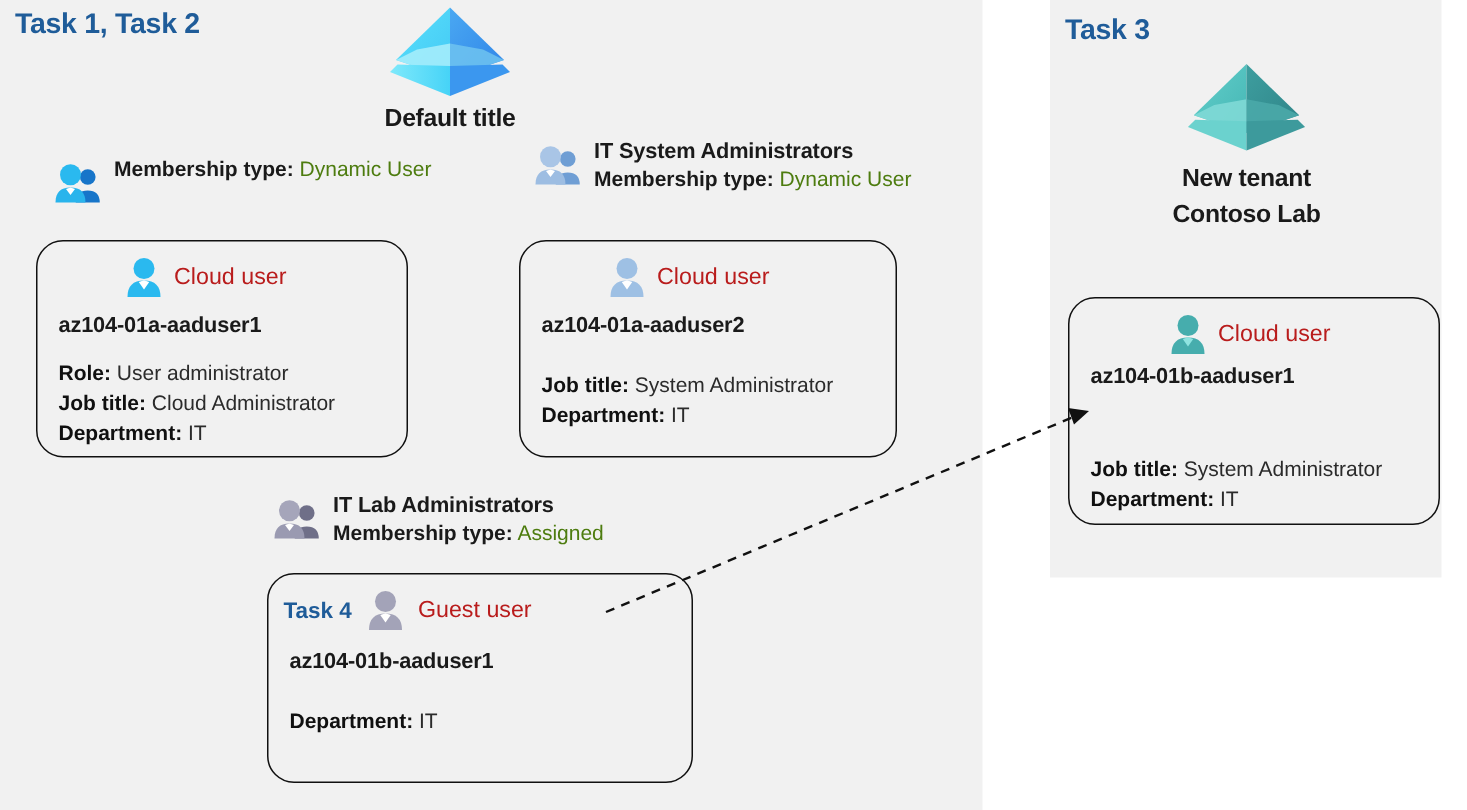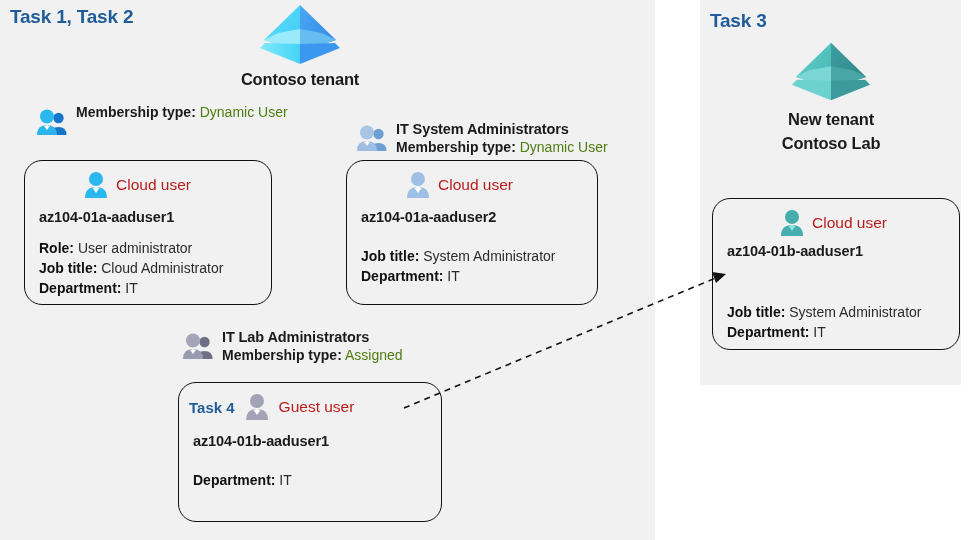--- a/index.html
+++ b/index.html
@@ -53,21 +53,21 @@
   .pyramid-icon { display: block; margin: 0 auto; }
 
   
   .group {
     position: absolute;
     display: flex;
     align-items: flex-start;
     gap: 6px;
   }
   #group-cloud  { left: 36px;  top: 104px; }
-  #group-system { left: 356px; top: 120px; }
+  #group-system { left: 356px; top: 92px; }
   #group-lab    { left: 182px; top: 328px; }
 
   .group-icon { flex: 0 0 auto; margin-top: 4px; }
   .group-text { line-height: 1.28; }
   .group-name {
     font-weight: bold;
     font-size: 14.5px;
     letter-spacing: -0.1px;
     white-space: nowrap;
   }
@@ -81,21 +81,21 @@
   
   .card {
     position: absolute;
     border: 1.6px solid #101010;
     border-radius: 18px;
     background: transparent;
     box-sizing: border-box;
   }
   #card-u1 { left: 24px;  top: 160px; width: 248px; height: 145px; }
   #card-u2 { left: 346px; top: 160px; width: 252px; height: 145px; }
-  #card-u3 { left: 178px; top: 382px; width: 264px; height: 140px; }
+  #card-u3 { left: 178px; top: 382px; width: 284px; height: 140px; }
   #card-u4 { left: 712px; top: 198px; width: 248px; height: 152px; }
 
   .card-head {
     display: flex;
     align-items: center;
     gap: 7px;
     padding-top: 6px;
     padding-left: 58px;
     height: 36px;
   }
@@ -168,21 +168,21 @@
           <stop offset="1" stop-color="#46d3f7"></stop>
       </linearGradient>
     </defs>
     <polygon points="42,3 42,50 6,38" fill="url(#pyL)"></polygon>
     <polygon points="42,3 42,50 78,38" fill="url(#pyR)"></polygon>
     <polygon points="6,38 42,50 42,27 20,31" fill="#a9eefb" opacity="0.85"></polygon>
     <polygon points="78,38 42,50 42,27 64,31" fill="#6fc3f0" opacity="0.85"></polygon>
     <polygon points="42,42 7,41 2,46 42,62" fill="url(#pyBL)"></polygon>
     <polygon points="42,42 77,41 82,46 42,62" fill="#3b97ef"></polygon>
   </svg>
-  <div class="tenant-name">Contoso tenant</div>
+  <div class="tenant-name">Default title</div>
 </div>
 
 <div class="tenant" id="tenant-new">
   <svg class="pyramid-icon" width="82" height="70" viewBox="0 0 84 68">
     <defs>
       <linearGradient id="tpL" x1="0" y1="0" x2="1" y2="1">
         <stop offset="0" stop-color="#63cfcb"></stop>
           <stop offset="1" stop-color="#45b6b4"></stop>
       </linearGradient>
       <linearGradient id="tpR" x1="0" y1="0" x2="1" y2="1">

